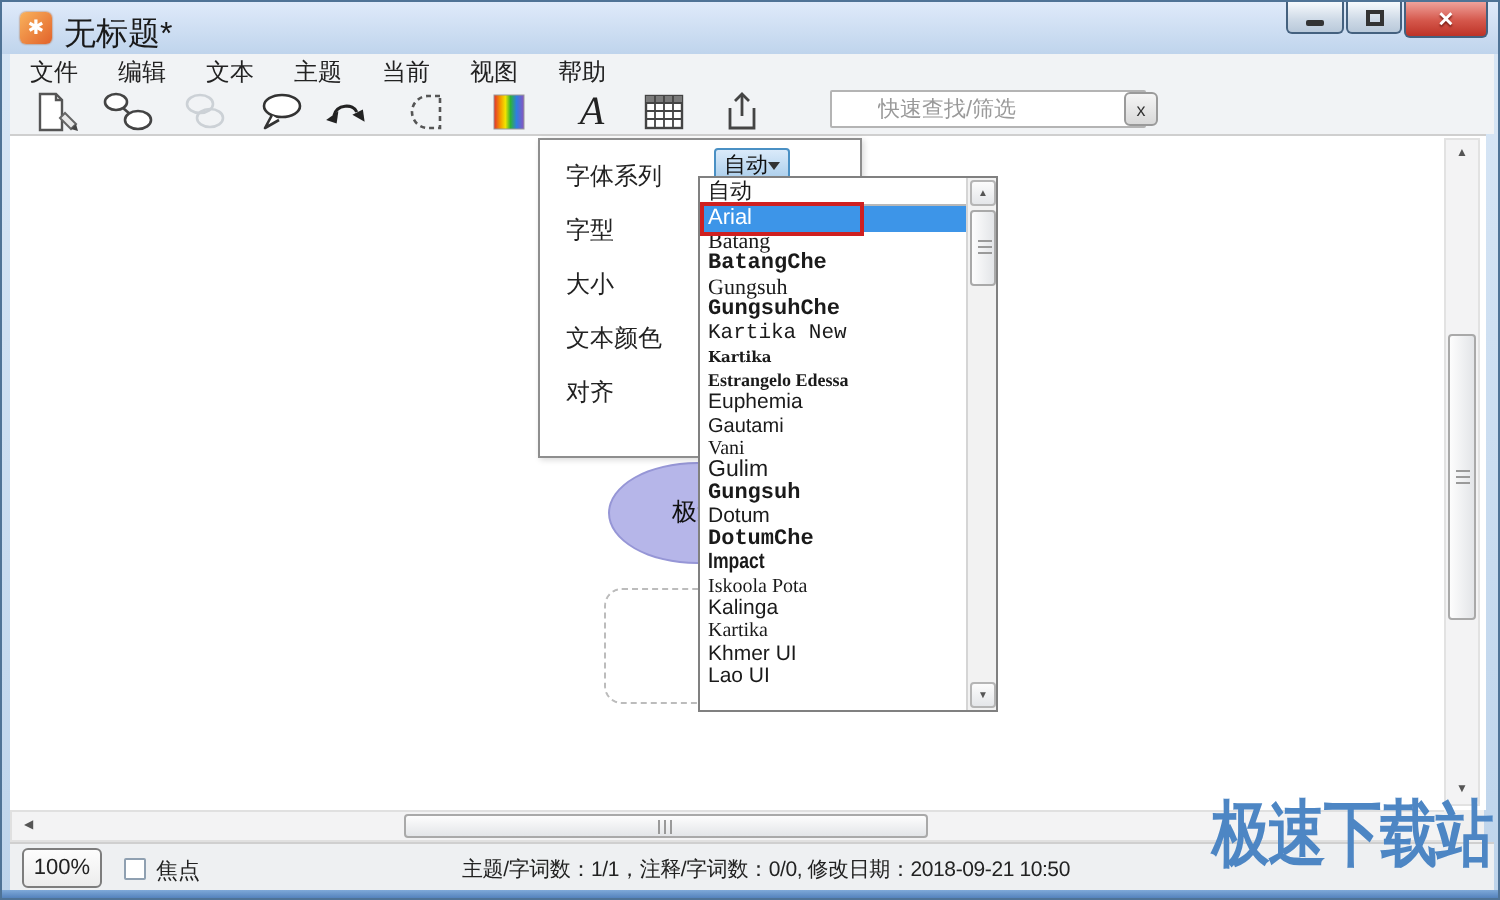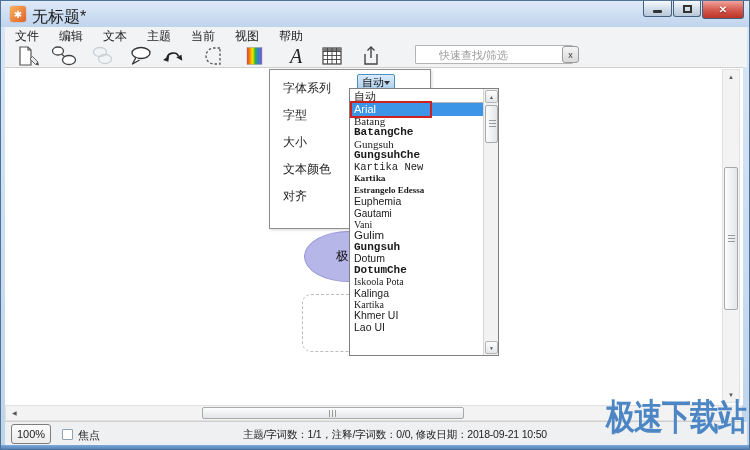--- a/index.html
+++ b/index.html
@@ -100,21 +100,21 @@
     background:linear-gradient(90deg,#fdfdfd,#e3e5e8);}
   .fl-grip{position:absolute;left:3px;top:50%;width:7px;height:7px;margin-top:-4px;
     background:repeating-linear-gradient(0deg,#9a9a9a 0 1px,transparent 1px 3px);}
   
   .statusbar{position:absolute;left:4px;top:420px;width:742px;height:25px;background:#eef0f2;
     border-top:1px solid #cfcfcf;font-size:11px;color:#222;z-index:3;}
   .zoom-btn{position:absolute;left:6px;top:2px;width:40px;height:20px;border:1px solid #7d7d7d;border-radius:3px;
     background:linear-gradient(#fdfdfd,#ececec);display:flex;align-items:center;justify-content:center;font-size:11px;}
   .checkbox{position:absolute;left:57px;top:7px;width:11px;height:11px;border:1px solid #8fa0b1;background:#fff;border-radius:1px;}
   .focus-label{position:absolute;left:73px;top:6px;}
-  .status-info{position:absolute;left:238px;top:6px;font-size:10.5px;white-space:nowrap;letter-spacing:-0.2px;}
+  .status-info{position:absolute;left:226px;top:6px;font-size:10.5px;white-space:nowrap;letter-spacing:-0.2px;}
   .bottom-edge{position:absolute;left:0;top:444px;width:750px;height:6px;
     background:linear-gradient(#7fa9d8,#3f6fae);z-index:4;}
   
   .watermark{position:absolute;right:3px;bottom:7px;z-index:20;font-weight:bold;font-size:36px;
     color:var(--watermark,#4d86c4);transform:scaleX(.8);transform-origin:right bottom;
     letter-spacing:-1px;white-space:nowrap;}
   svg{display:block;}
 </style>
 </head>
 <body>
@@ -273,20 +273,21 @@
         <div class="fl-item s-cnew">Kartika New</div>
         <div class="fl-item s-tiny">Kartika</div>
         <div class="fl-item s-smallbold">Estrangelo Edessa</div>
         <div class="fl-item s-default">Euphemia</div>
         <div class="fl-item s-small">Gautami</div>
         <div class="fl-item s-serif-small">Vani</div>
         <div class="fl-item s-gulim">Gulim</div>
         <div class="fl-item s-mono">Gungsuh</div>
         <div class="fl-item s-default">Dotum</div>
         <div class="fl-item s-mono">DotumChe</div>
+        <div class="fl-item s-impact"><span>Impact</span></div>
         <div class="fl-item s-serif-small">Iskoola Pota</div>
         <div class="fl-item s-default">Kalinga</div>
         <div class="fl-item s-serif-small">Kartika</div>
         <div class="fl-item s-default">Khmer UI</div>
         <div class="fl-item s-default">Lao UI</div>
       </div>
     <div class="fl-scroll">
       <div class="fl-btn fl-up">▲</div>
       <div class="fl-thumb">
           <div class="fl-grip"></div>

